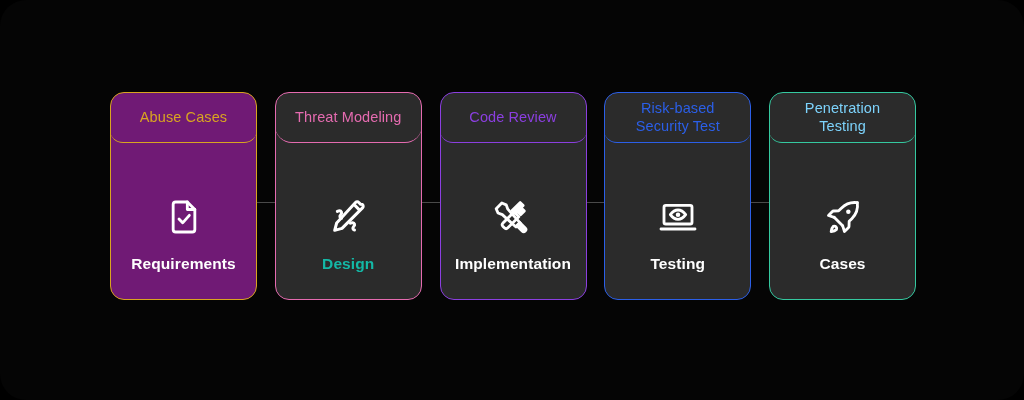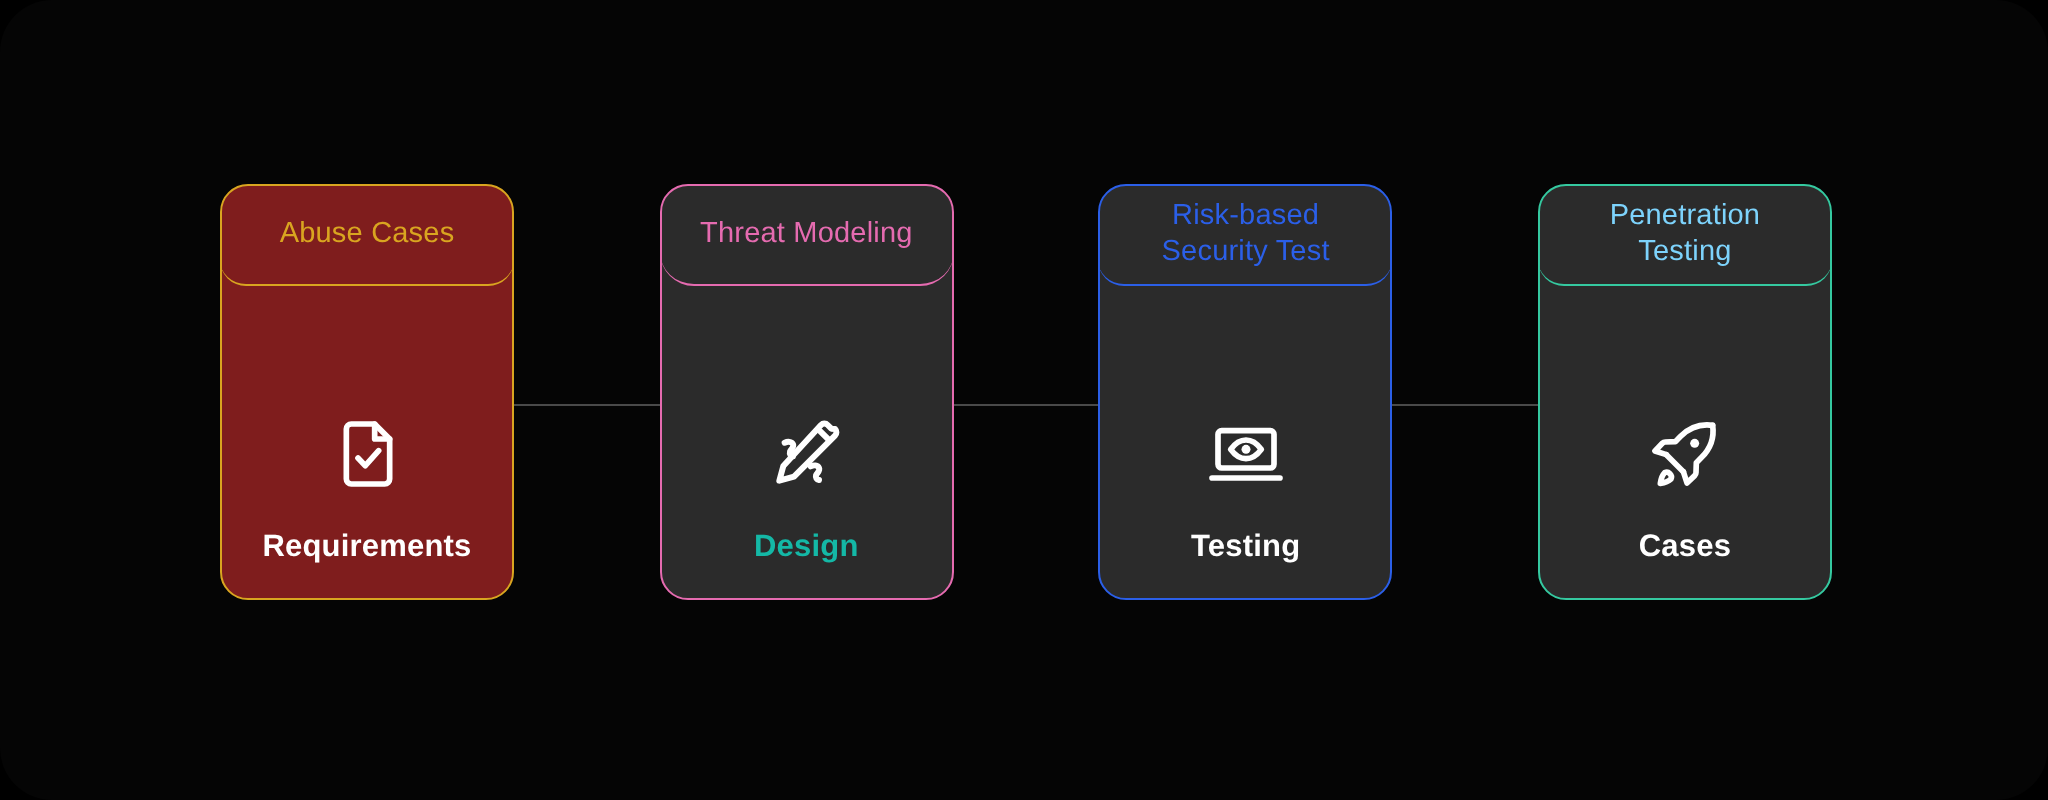--- a/index.html
+++ b/index.html
@@ -70,21 +70,21 @@
     color: #d9a520;
     letter-spacing: 0.1px;
     white-space: pre-line;
   }
   .stage-body {
     flex: 1;
     display: flex;
     flex-direction: column;
     align-items: center;
     justify-content: flex-end;
-    padding-bottom: 16px;
+    padding-bottom: 26px;
   }
   .stage-icon {
     width: 44px;
     height: 44px;
     display: flex;
     align-items: center;
     justify-content: center;
     margin-bottom: 16px;
     color: #ffffff;
   }
@@ -103,21 +103,21 @@
 </style>
 </head>
 <body>
 
 <div id="canvas" style="background: rgb(5, 5, 5);">
 
   <div id="connector-line" style="background: rgb(74, 74, 74);"></div>
 
   <div id="pipeline">
 
-    <div class="stage-card" style="border-color: rgb(217, 165, 32); background: #7f1d1d;">
+    <div class="stage-card" style="border-color: rgb(217, 165, 32); background: #701a75;">
       <div class="stage-header" style="border-bottom-color: rgb(217, 165, 32);">
         <span class="stage-header-label" style="color: rgb(217, 165, 32);">Abuse Cases</span>
       </div>
       <div class="stage-body">
         <span class="stage-icon">
           <svg viewBox="0 0 24 24" fill="none" stroke="currentColor" stroke-width="1.7" stroke-linecap="round" stroke-linejoin="round">
             <path d="M14 3H7a1.5 1.5 0 0 0-1.5 1.5v15A1.5 1.5 0 0 0 7 21h10a1.5 1.5 0 0 0 1.5-1.5V7.5L14 3z"></path>
             <path d="M14 3v4.5h4.5"></path>
             <path d="M9 13.2l2.2 2.3L15.2 11"></path>
           </svg>
@@ -136,20 +136,38 @@
             <path d="M19.6 4.4l-1.1-1.1a1.4 1.4 0 0 0-2 0L5.2 15.6 4 20l4.4-1.2L20.7 6.5a1.4 1.4 0 0 0 0-2z"></path>
             <path d="M16.3 5.2l2.5 2.5"></path>
             <path d="M5.6 8.6c.9-.4 2.1-.4 2.5.5.4.9-.6 1.4-.9 2.2-.2.7.2 1.3.9 1.4"></path>
             <path d="M13.4 15.7c.9-.4 2.1-.4 2.5.5.4.9-.6 1.4-.9 2.2-.2.7.2 1.3.9 1.4"></path>
           </svg>
         </span>
         <span class="stage-name" style="color: #14b8a6;">Design</span>
       </div>
     </div>
 
+    <div class="stage-card" style="border-color: rgb(139, 63, 224); background: rgb(43, 43, 43);">
+      <div class="stage-header" style="border-bottom-color: rgb(139, 63, 224);">
+        <span class="stage-header-label" style="color: rgb(139, 63, 224);">Code Review</span>
+      </div>
+      <div class="stage-body">
+        <span class="stage-icon">
+          <svg viewBox="0 0 24 24" fill="currentColor" stroke="currentColor" stroke-width="0.8" stroke-linejoin="round">
+
+            <path d="M5.3 3.6l2.6 1.1 1.0 2.6 7.4 8.2-2.5 2.5-8.2-7.4-2.6-1.0-1.1-2.6z" fill="none" stroke-width="1.7" stroke-linecap="round"></path>
+            <path d="M16.1 15.2l3.3 3.3a1.4 1.4 0 0 1-2.0 2.0l-3.3-3.3z" stroke-width="1.5"></path>
+
+            <path d="M16.3 3.2l1.9 1.9-1.3 1.3 2.0 2.0-2.3 2.3-2.0-2.0-1.3 1.3-1.9-1.9z" stroke-width="1.5"></path>
+            <path d="M12.6 9.0L6.0 15.6a1.5 1.5 0 0 0 0 2.1l0.8 0.8a1.5 1.5 0 0 0 2.1 0l6.6-6.6z" fill="none" stroke-width="1.7" stroke-linecap="round"></path>
+          </svg>
+        </span>
+        <span class="stage-name" style="color: rgb(255, 255, 255);">Implementation</span>
+      </div>
+    </div>
 
     <div class="stage-card" style="border-color: rgb(43, 95, 232); background: rgb(43, 43, 43);">
       <div class="stage-header" style="border-bottom-color: rgb(43, 95, 232);">
         <span class="stage-header-label" style="color: rgb(43, 95, 232);">Risk-based
 Security Test</span>
       </div>
       <div class="stage-body">
         <span class="stage-icon">
           <svg viewBox="0 0 24 24" fill="none" stroke="currentColor" stroke-width="1.7" stroke-linecap="round" stroke-linejoin="round">
             <rect x="3.6" y="5.0" width="16.8" height="11.2" rx="1.1"></rect>

